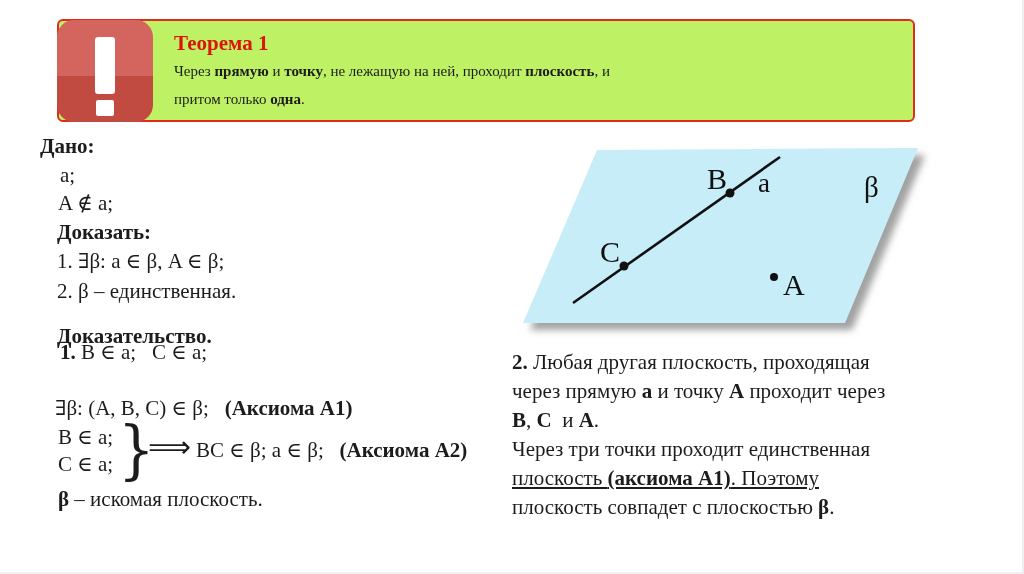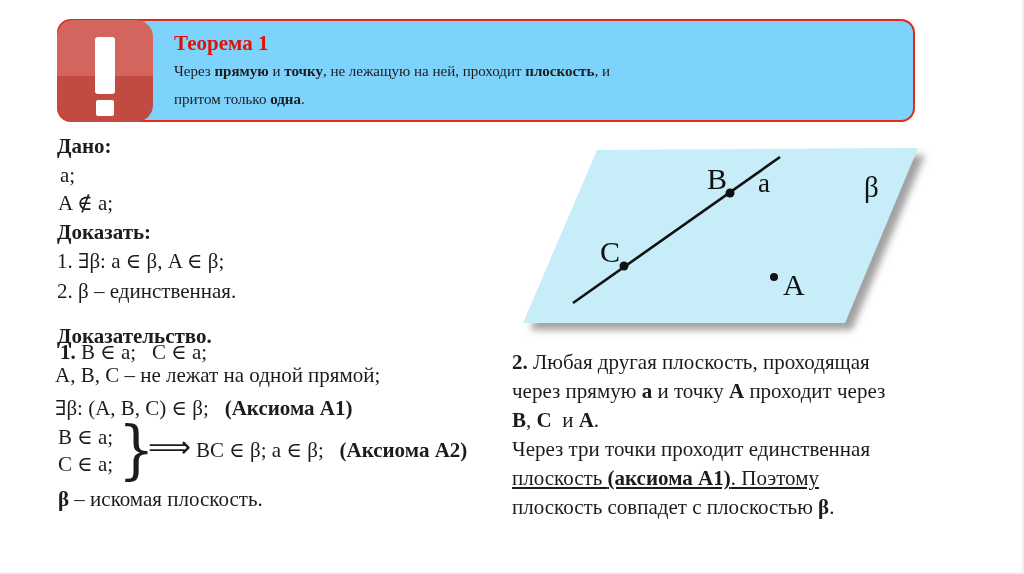--- a/index.html
+++ b/index.html
@@ -7,21 +7,21 @@
     position:relative;width:1024px;height:574px;background:#fff;overflow:hidden;
     font-family:"Liberation Serif","DejaVu Serif","DejaVu Sans",serif;
     color:#1c1c1c;box-sizing:border-box;
     border-right:2px solid #eef0f3;border-bottom:2px solid #eef0f3;
   }
   .t{position:absolute;font-size:21px;line-height:25px;white-space:nowrap;}
   .b{font-weight:bold;}
   
   .theorem-box{
     position:absolute;left:57px;top:19px;width:858px;height:103px;
-    background:#7dd3fc;border:2.5px solid #e12a1c;border-radius:14px;box-sizing:border-box;
+    background:#bef264;border:2.5px solid #e12a1c;border-radius:6px;box-sizing:border-box;
   }
   .theorem-title{position:absolute;left:115px;top:10px;font-weight:bold;font-size:21px;color:#dc1408;}
   .theorem-line{position:absolute;left:115px;font-size:15px;white-space:nowrap;}
   .alert-icon{
     position:absolute;left:57px;top:20px;width:96px;height:102px;border-radius:17px;
     background:linear-gradient(to bottom,#d3655e 0%,#d3655e 55%,#c14a41 55%,#c14a41 100%);
   }
   .alert-bar{position:absolute;left:38px;top:17px;width:20px;height:57px;background:#fff;border-radius:3px;}
   .alert-dot{position:absolute;left:39px;top:80px;width:18px;height:16px;background:#fff;border-radius:2px;}
   
@@ -41,30 +41,29 @@
   <div class="theorem-box">
     <div class="theorem-title">Теорема 1</div>
     <div class="theorem-line" style="top:42px;"><span>Через </span><span class="b">прямую</span><span> и </span><span class="b">точку</span><span>, не лежащую на ней, проходит </span><span class="b">плоскость</span><span>, и</span></div>
     <div class="theorem-line" style="top:70px;"><span>притом только </span><span class="b">одна</span><span>.</span></div>
   </div>
   <div class="alert-icon">
     <div class="alert-bar"></div>
     <div class="alert-dot"></div>
   </div>
 
-  <div class="t b" style="left:57px;top:134px;text-align:right;">Дано:</div>
+  <div class="t b" style="left:40px;top:134px;text-align:right;">Дано:</div>
   <div class="t" style="left:60px;top:163px;">a;</div>
   <div class="t" style="left:58px;top:191px;">A ∉ a;</div>
   <div class="t b" style="left:57px;top:220px;">Доказать:</div>
   <div class="t" style="left:57px;top:249px;">1. ∃β: a ∈ β, A ∈ β;</div>
   <div class="t" style="left:57px;top:279px;">2. β – единственная.</div>
 
   <div class="t b" style="left:57px;top:324px;">Доказательство.</div>
   <div class="t" style="left:60px;top:340px;"><span class="b">1. </span><span>B ∈ a;&nbsp;&nbsp; C ∈ a;</span></div>
-  <div class="t" style="left:55px;top:363px;">A, B, C – не лежат на одной прямой;</div>
   <div class="t" style="left:55px;top:396px;"><span>∃β: (A, B, C) ∈ β;&nbsp;&nbsp; </span><span class="b">(Аксиома A1)</span></div>
   <div class="t" style="left:58px;top:425px;">B ∈ a;</div>
   <div class="t" style="left:58px;top:452px;text-align:right;">C ∈ a;</div>
   <div class="brace">}</div>
   <div class="arrow">⟹</div>
   <div class="t" style="left:196px;top:438px;"><span>BC ∈ β; a ∈ β;&nbsp;&nbsp; </span><span class="b">(Аксиома A2)</span></div>
   <div class="t" style="left:58px;top:487px;"><span class="b">β</span><span> – искомая плоскость.</span></div>
 
   <svg class="diagram" width="480" height="205" viewBox="0 0 480 205">
     <defs>

